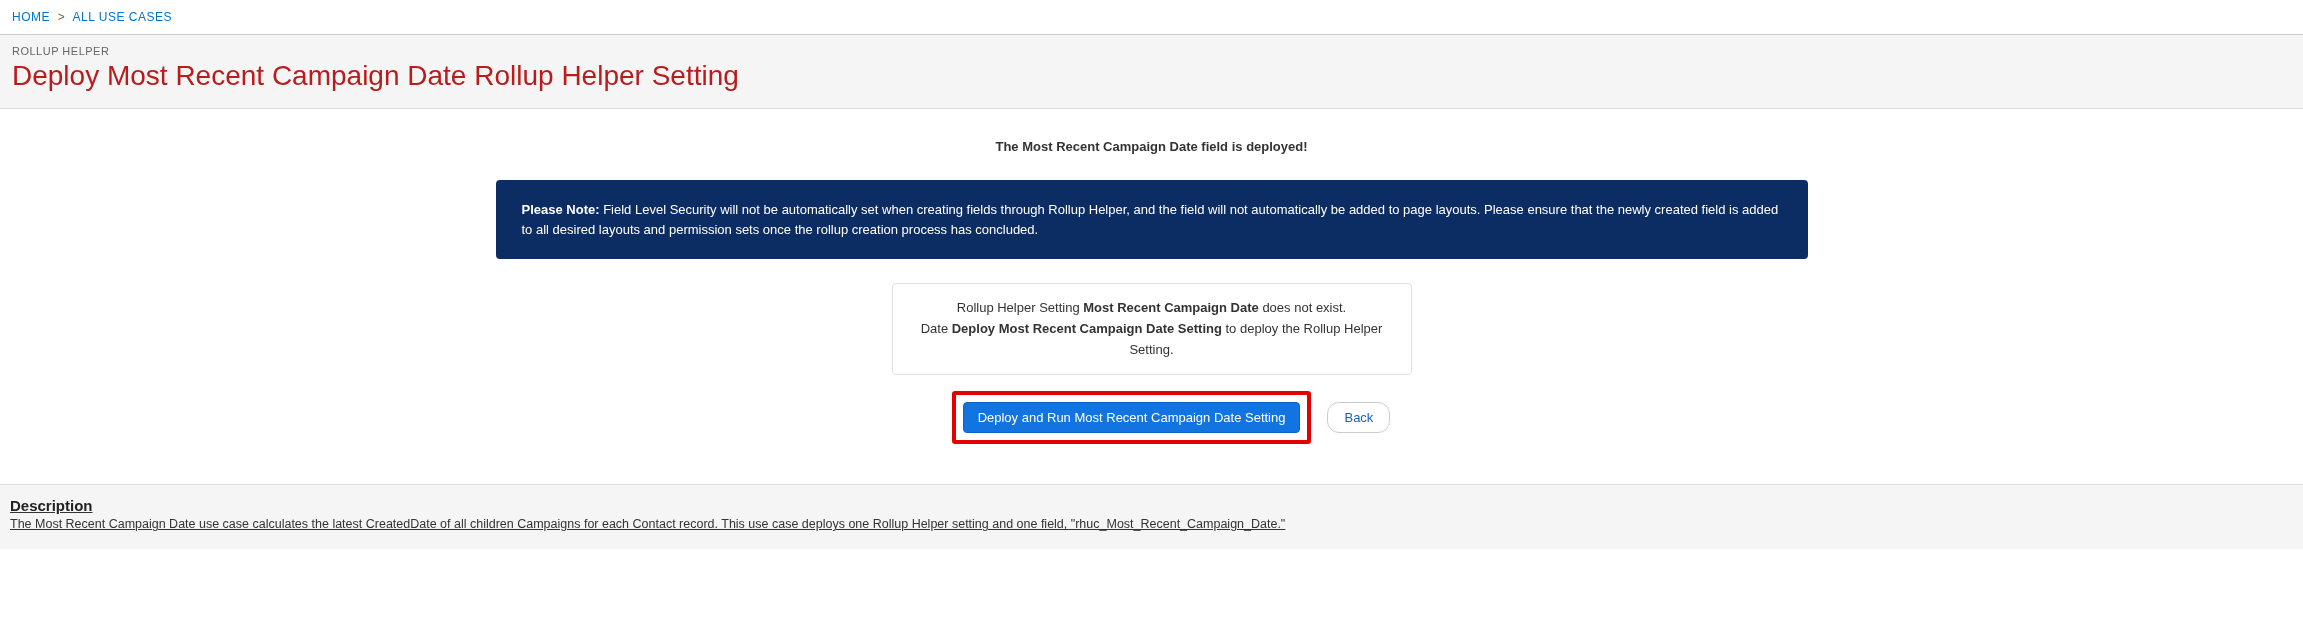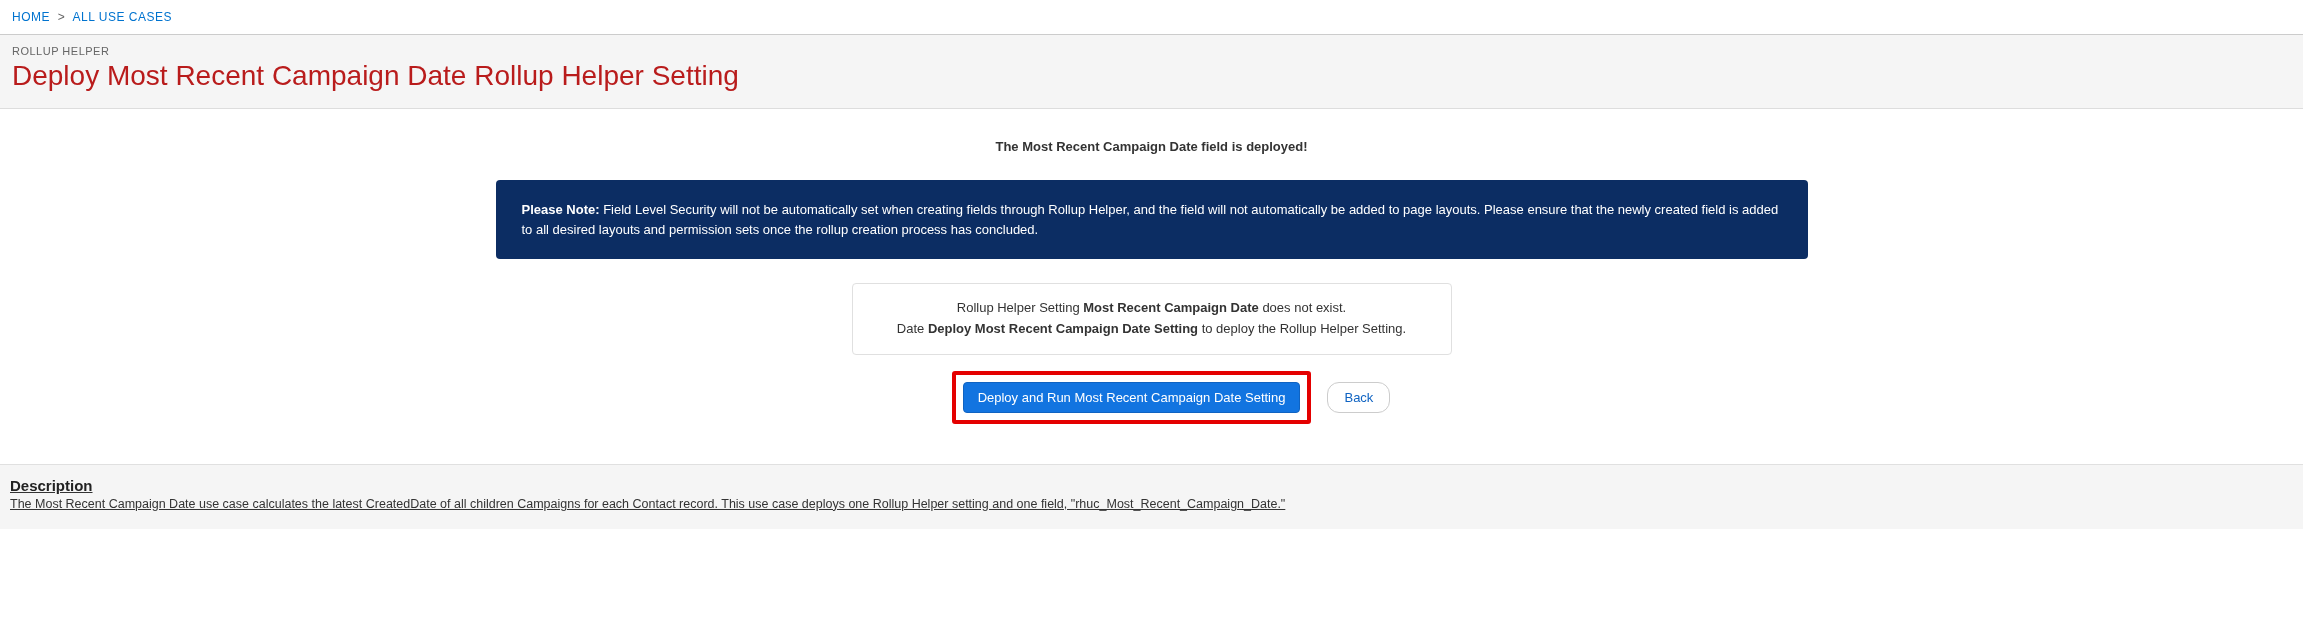--- a/index.html
+++ b/index.html
@@ -56,21 +56,21 @@
     color: #fff;
     padding: 20px 26px;
     border-radius: 4px;
     font-size: 13px;
     line-height: 1.5;
     text-align: left;
   }
   .note-box b { font-weight: 700; }
   .detail-box {
     margin: 0 auto 16px auto;
-    width: 600px;
+    width: 520px;
     border: 1px solid #e0e0e0;
     border-radius: 4px;
     padding: 14px 20px;
     text-align: center;
     font-size: 13px;
     line-height: 1.6;
     color: #333;
   }
   .detail-box b { font-weight: 700; }
   .button-row {

